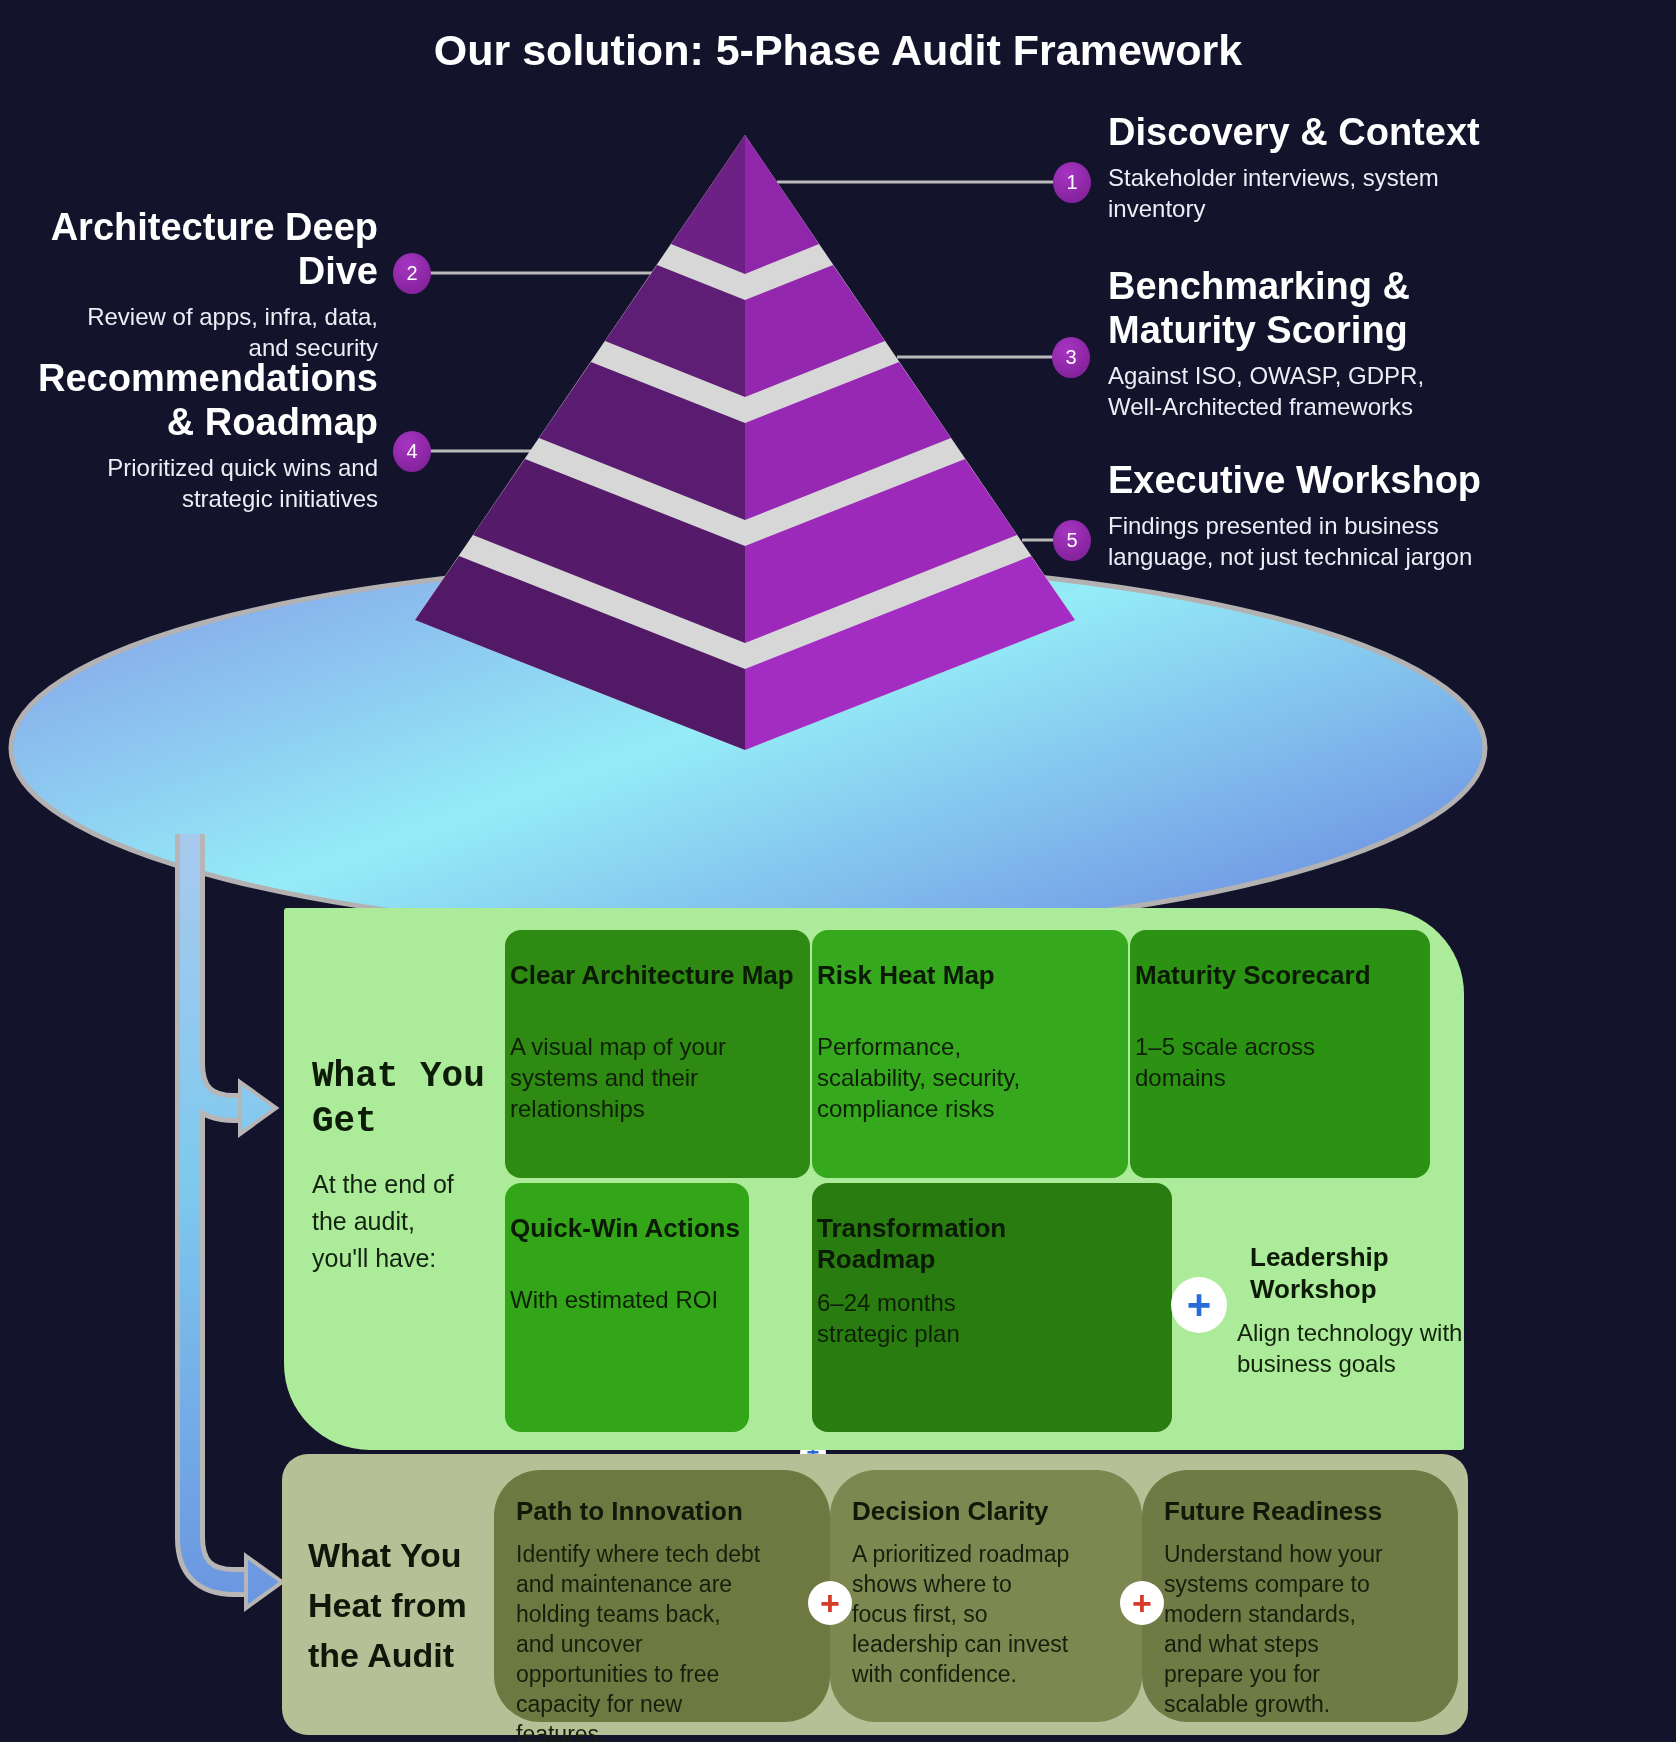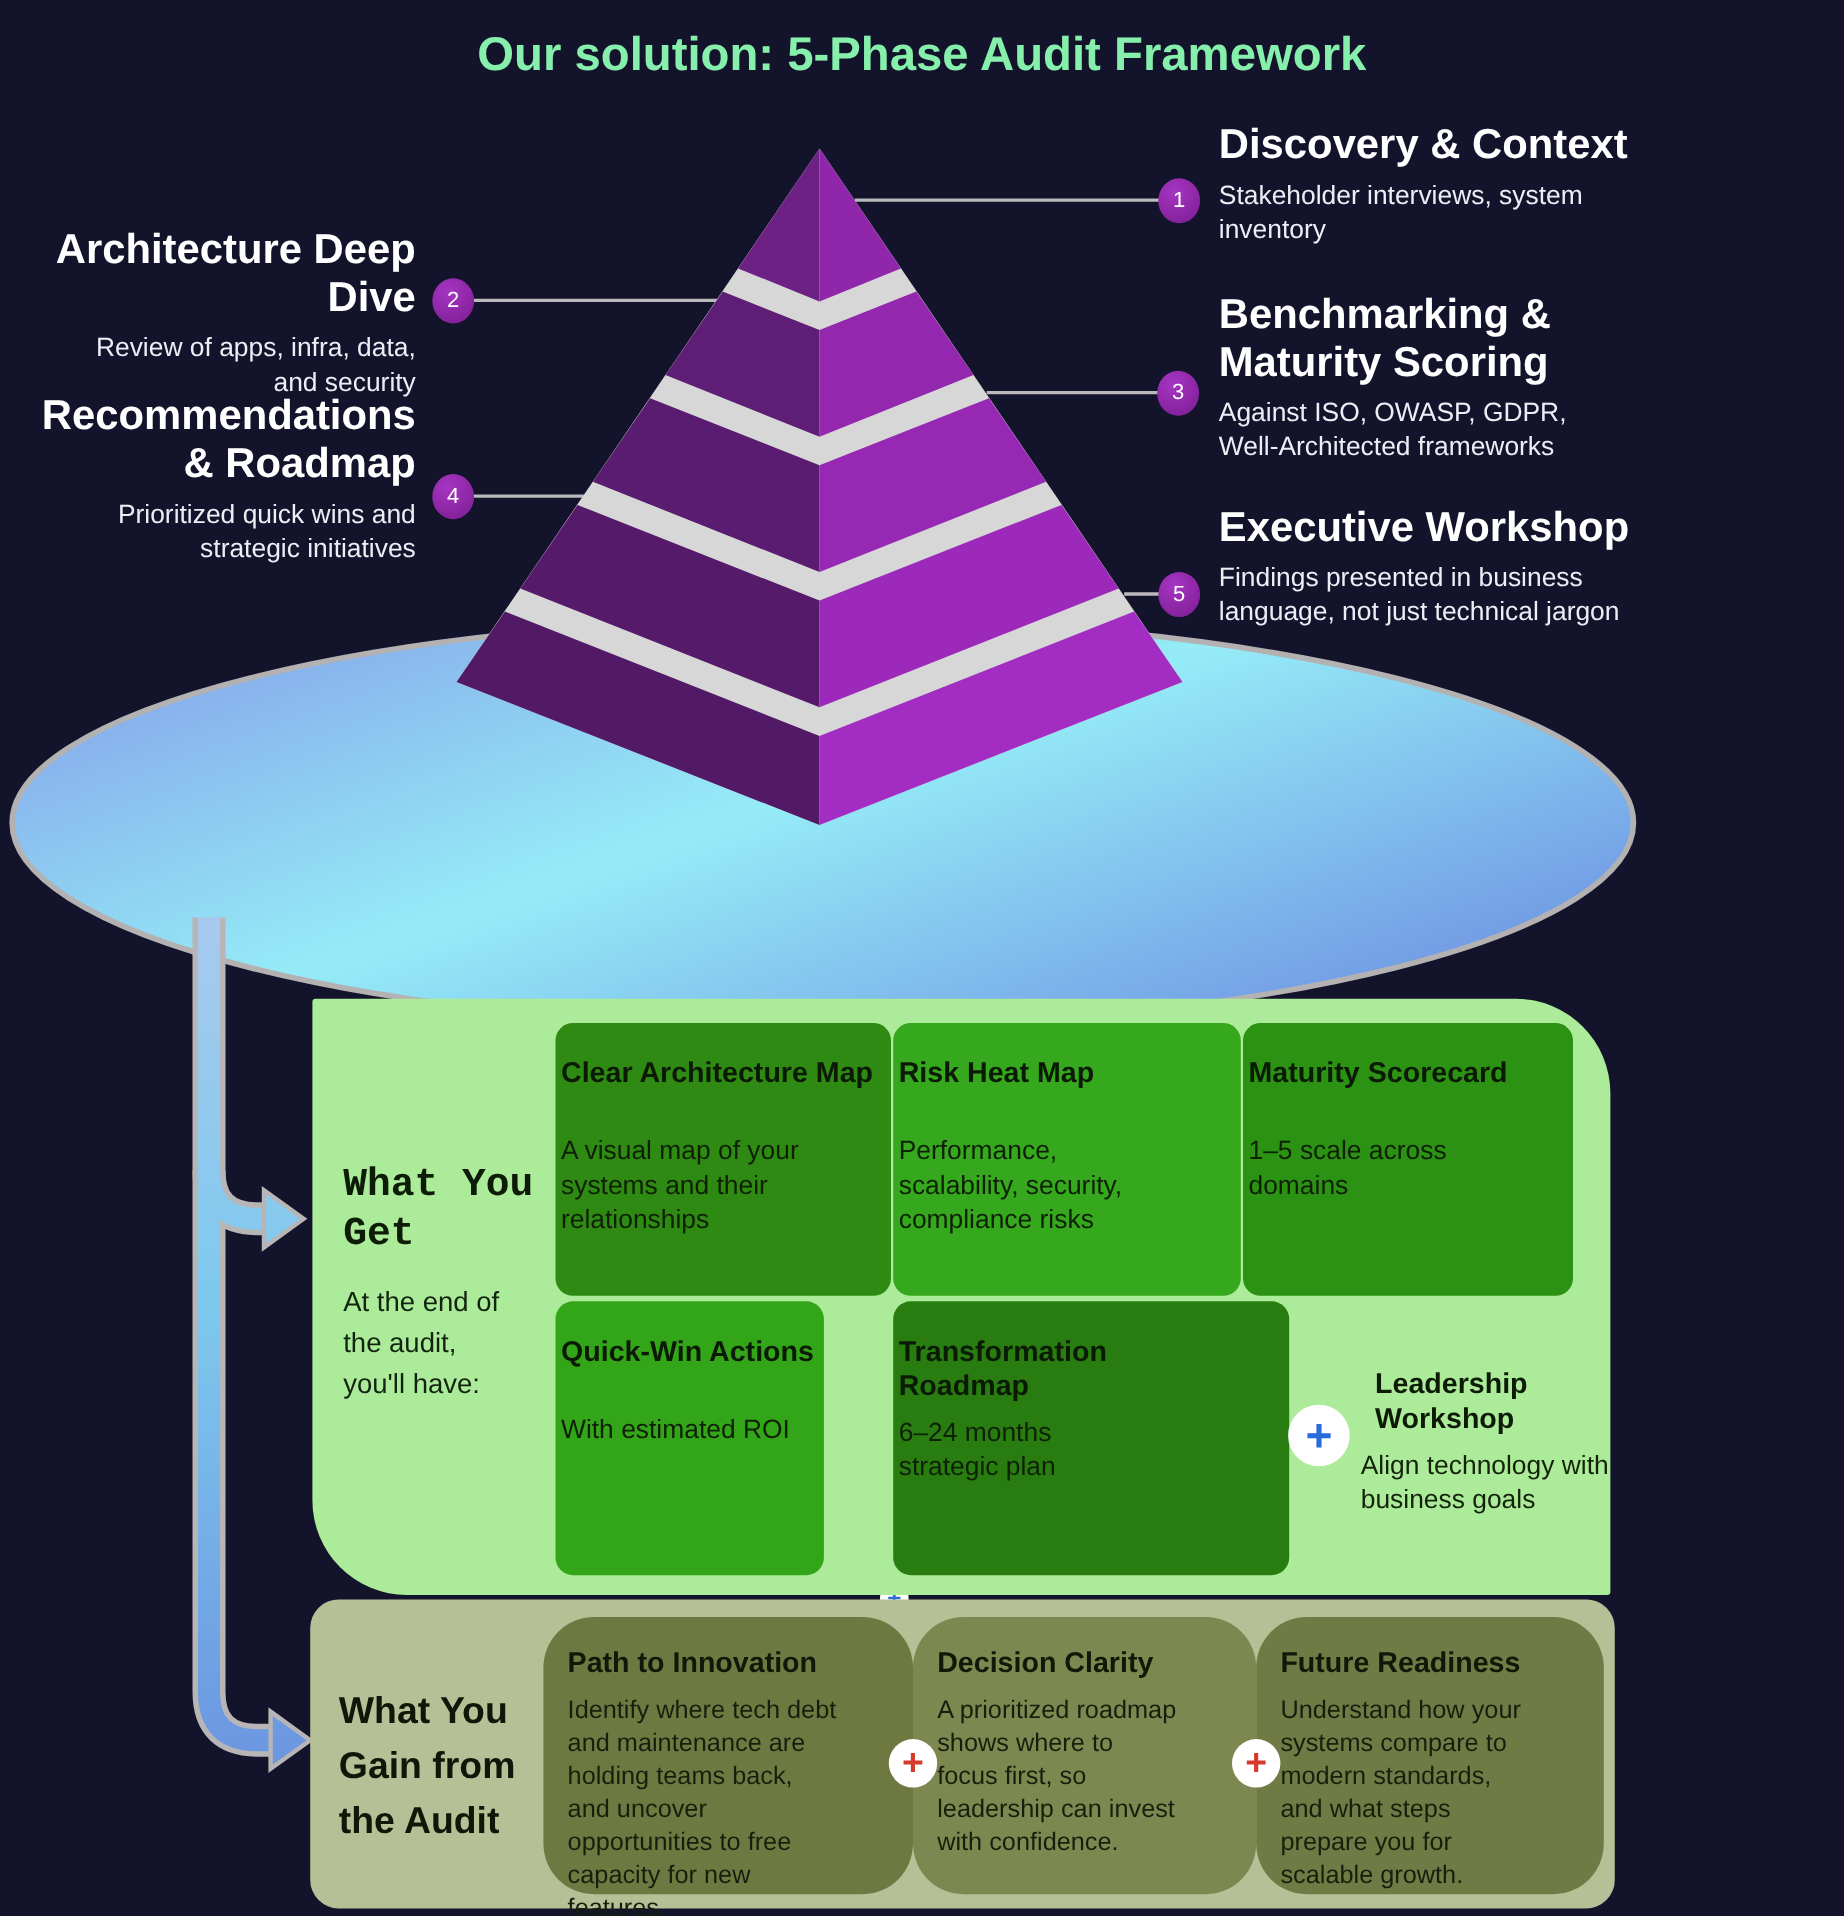--- a/index.html
+++ b/index.html
@@ -9,21 +9,21 @@
     position:relative;
     overflow:hidden;
     font-family:"Liberation Sans", sans-serif;
   }
 
   #bg-svg { position:absolute; left:0; top:0; z-index:0; }
 
   #title {
     position:absolute; left:0; right:0; top:26px;
     text-align:center;
-    font-size:43px; font-weight:700; color:#86efac;
+    font-size:43px; font-weight:700; color:#ffffff;
     z-index:3;
   }
 
   
   .phase-right { position:absolute; left:1108px; width:430px; color:#fff; z-index:3; }
   .phase-left  { position:absolute; left:18px;  width:360px; color:#fff; text-align:right; z-index:3; }
   .ph-h { font-size:38px; font-weight:700; color:#ffffff; line-height:44px; margin:0; }
   .ph-b { font-size:24px; color:#eceef6; line-height:31px; margin:8px 0 0; }
   .phase-left .ph-b { margin-left:auto; }
 
@@ -203,21 +203,21 @@
   <div class="lead-cell">
     <div class="pluswrap plus-blue" style="left:41px;top:94px;width:56px;height:56px;font-size:42px">
       <span>+</span>
     </div>
     <div class="lead-title">Leadership Workshop</div>
     <div class="lead-body">Align technology with business goals</div>
   </div>
 </div>
 
 <div class="section-gain">
-  <div class="gain-label">What You Gain from the Audit</div>
+  <div class="gain-label">What You Heat from the Audit</div>
 
   <div class="ocard" style="left:212px;top:16px;width:336px;height:252px;background:#6e7942">
     <h3>Path to Innovation</h3>
     <p style="max-width:248px">Identify where tech debt and maintenance are holding teams back, and uncover opportunities to free capacity for new features.</p>
   </div>
   <div class="ocard" style="left:548px;top:16px;width:312px;height:252px;background:#7d8750">
     <h3>Decision Clarity</h3>
     <p style="max-width:218px">A prioritized roadmap shows where to focus first, so leadership can invest with confidence.</p>
   </div>
   <div class="ocard" style="left:860px;top:16px;width:316px;height:252px;background:#6f7a45">

